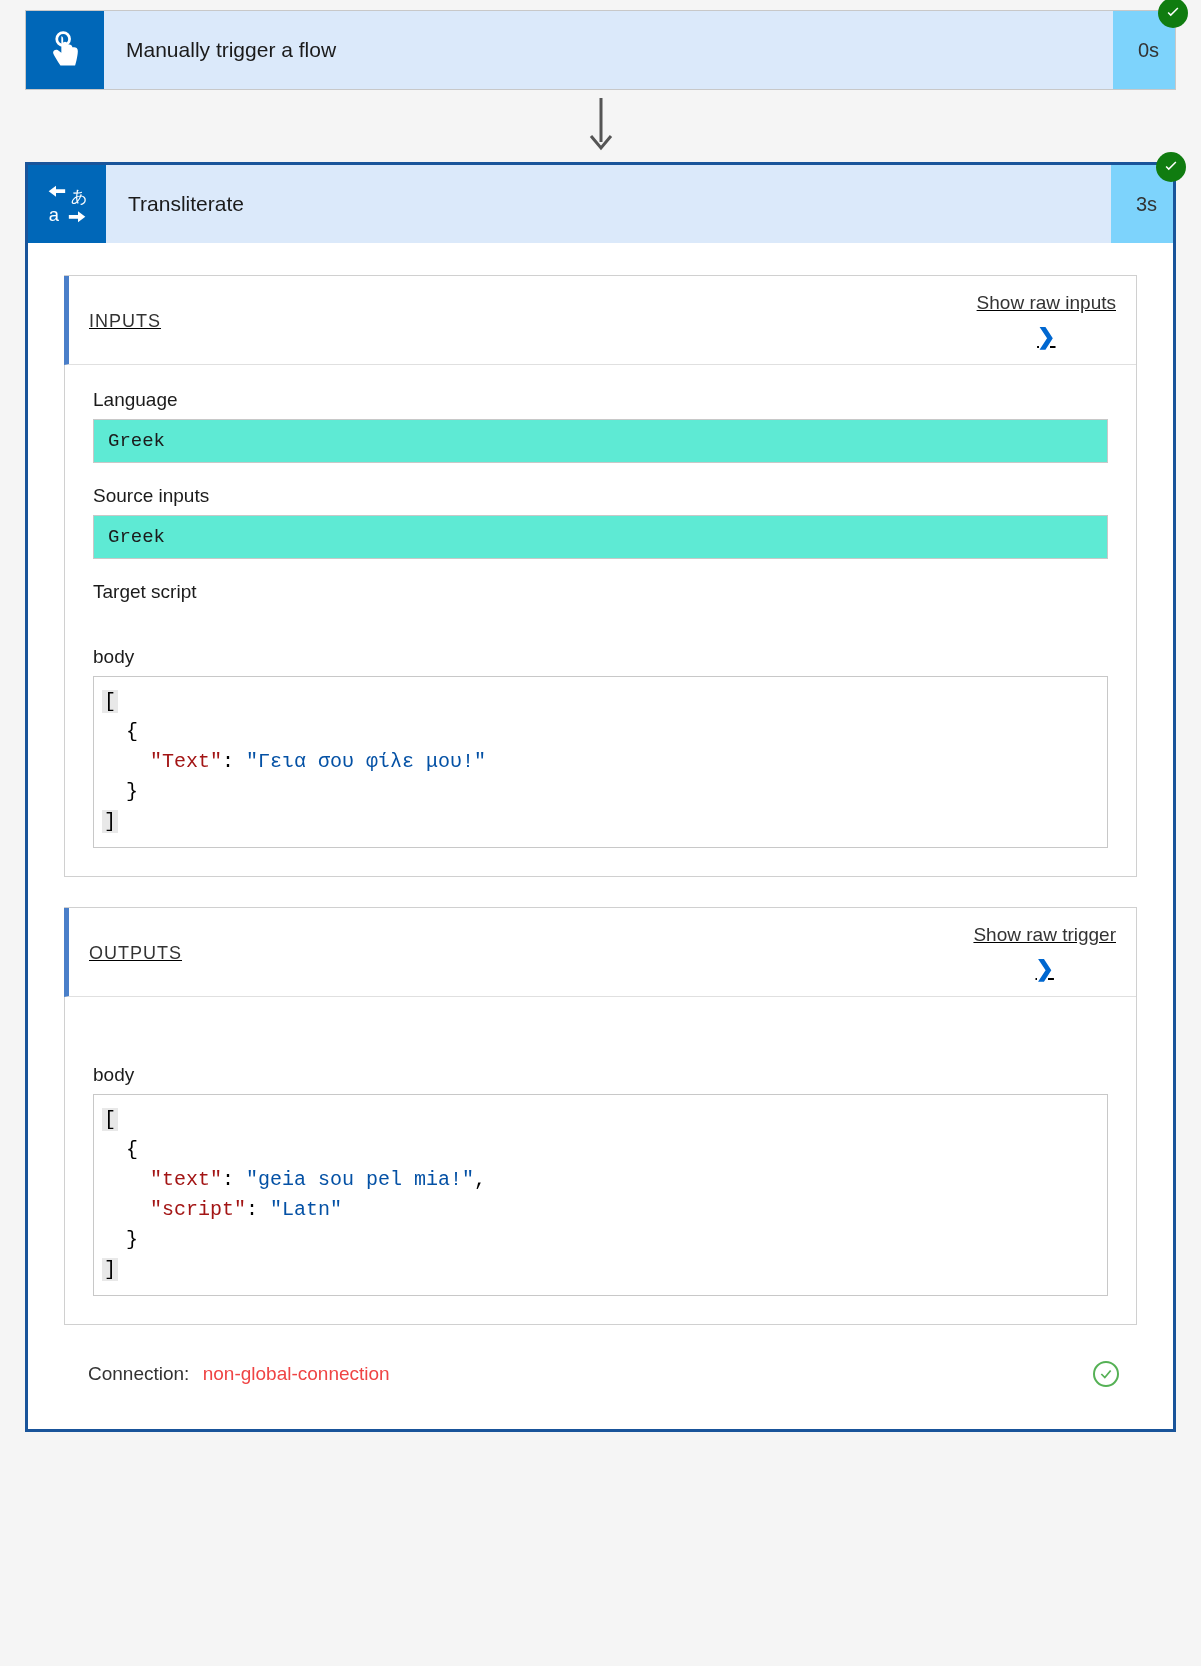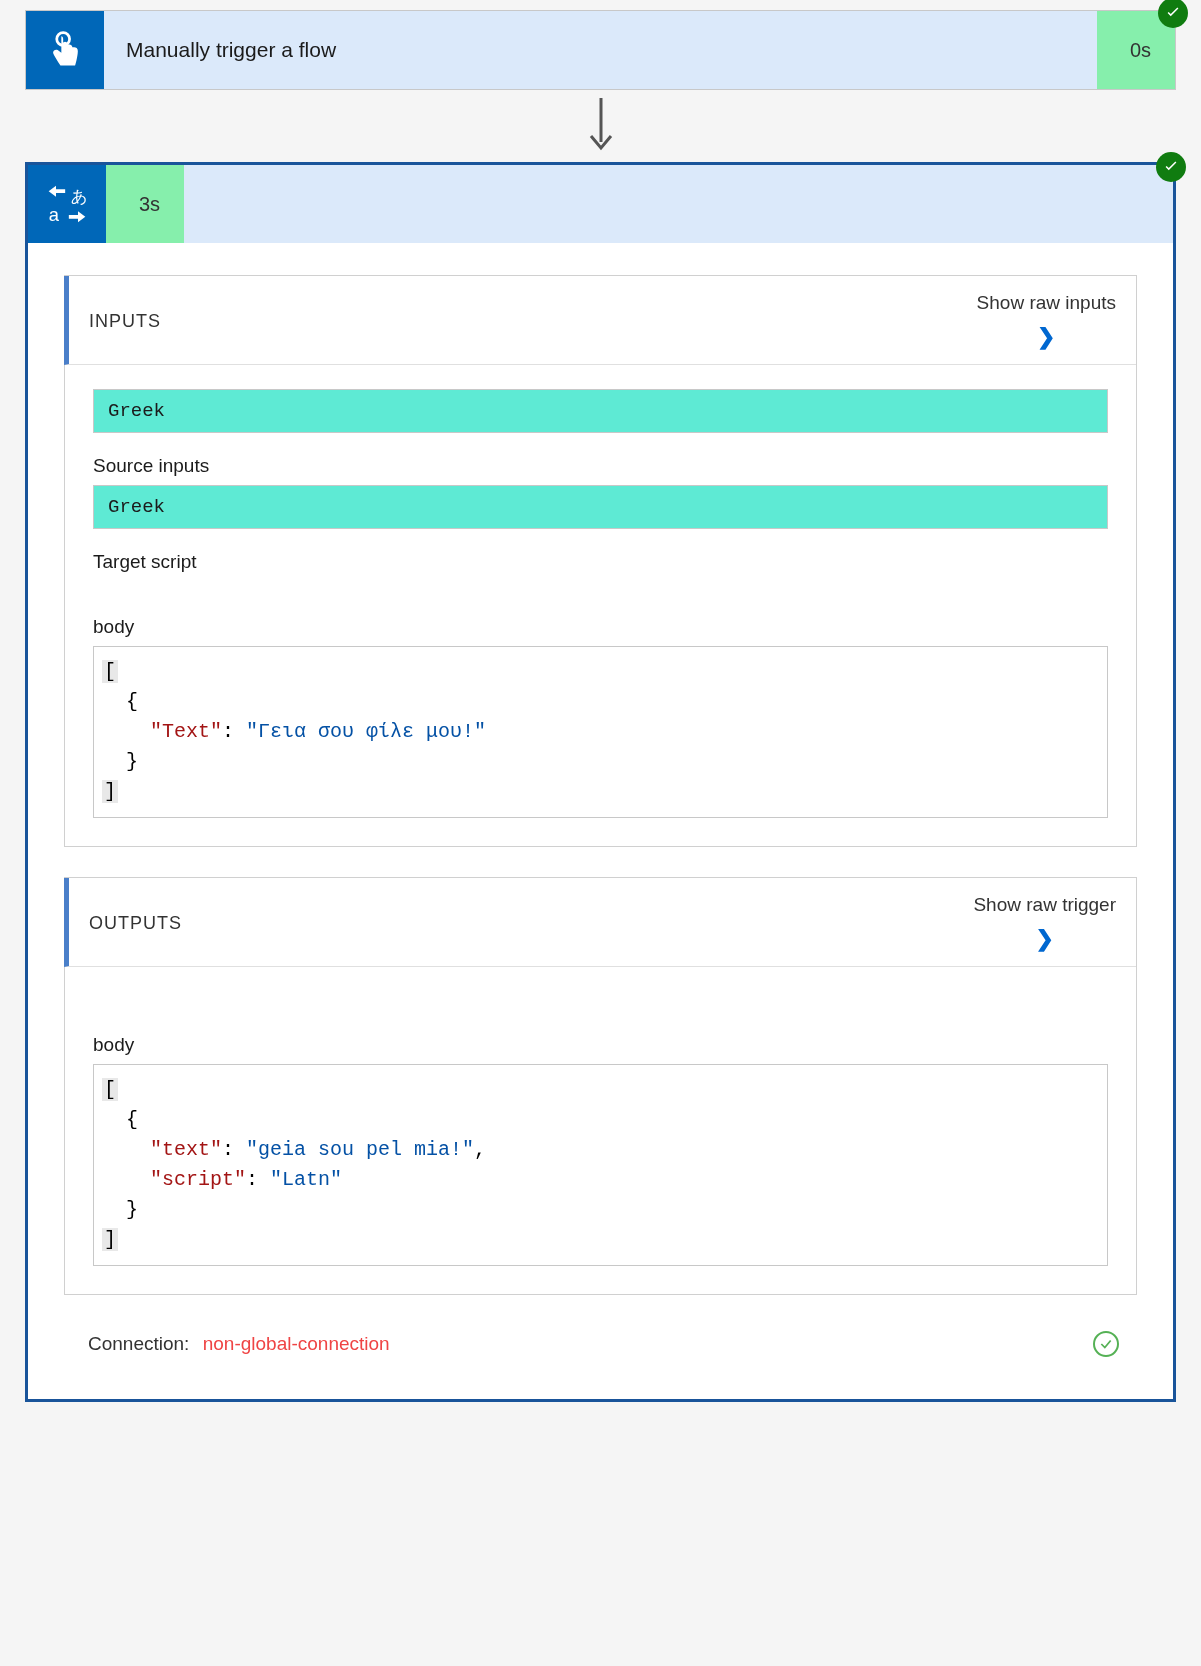--- a/index.html
+++ b/index.html
@@ -34,27 +34,27 @@
     flex: 1;
     display: flex;
     align-items: center;
     padding-left: 22px;
     font-size: 21px;
     color: #1b1b1b;
     background: #dbe9fa;
     border-radius: 20px;
   }
   .card-time {
-    width: 78px;
+    width: 62px;
     display: flex;
     align-items: center;
     justify-content: center;
     font-size: 20px;
     color: #333;
-    background: #86efac;
+    background: #7dd3fc;
     padding-left: 9px;
   }
   .status-badge {
     position: absolute;
     top: -13px;
     right: -13px;
     width: 30px;
     height: 30px;
     border-radius: 50%;
     background: #107c10;
@@ -85,20 +85,21 @@
     background: #fff;
   }
   .panel-header {
     display: flex;
     align-items: center;
     justify-content: space-between;
     padding: 16px 20px 14px 20px;
     border-bottom: 1px solid #e0e0e0;
     border-left: 5px solid #4a7fc9;
     margin-left: -1px;
+    text-decoration: underline;
   }
   .panel-title {
     font-size: 18px;
     letter-spacing: 1px;
     color: #333;
     font-weight: 400;
   }
   .panel-link {
     display: flex;
     align-items: center;
@@ -194,35 +195,37 @@
   </div>
   <div class="card-header">
     <div class="card-icon">
       <svg viewBox="0 0 48 48" fill="white">
         <path d="M4 10 L12 4 L12 8 L22 8 L22 12 L12 12 L12 16 Z" fill="white"></path>
         <text x="28" y="22" font-size="18" fill="white" font-family="sans-serif">あ</text>
         <text x="4" y="42" font-size="20" fill="white" font-family="sans-serif">a</text>
         <path d="M44 38 L36 44 L36 40 L26 40 L26 36 L36 36 L36 32 Z" fill="white"></path>
       </svg>
     </div>
+    <div class="card-title">Transliterate</div>
     <div class="card-time">3s</div>
   </div>
 
   <div class="detail-body">
 
     <div class="panel">
       <div class="panel-header">
         <span class="panel-title">INPUTS</span>
         <span class="panel-link">
           <span>Show raw inputs</span>
           <span class="chev">❯</span>
         </span>
       </div>
       <div class="panel-body">
         <div class="field">
+          <div class="field-label">Language</div>
           <div class="field-value">Greek</div>
         </div>
         <div class="field">
           <div class="field-label">Source inputs</div>
           <div class="field-value">Greek</div>
         </div>
         <div class="field">
           <div class="field-label">Target script</div>
         </div>
         <div class="field">

